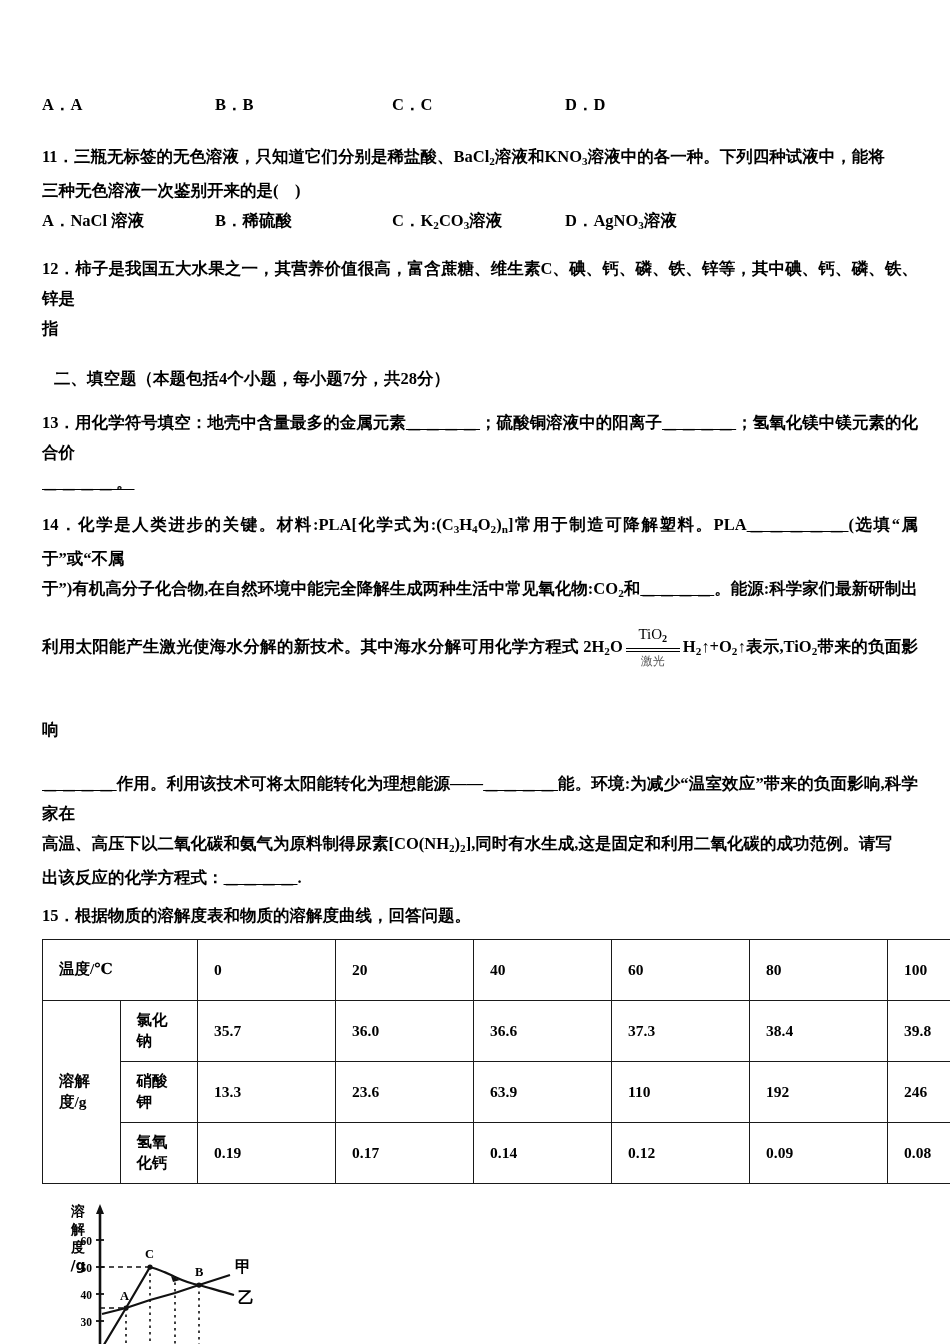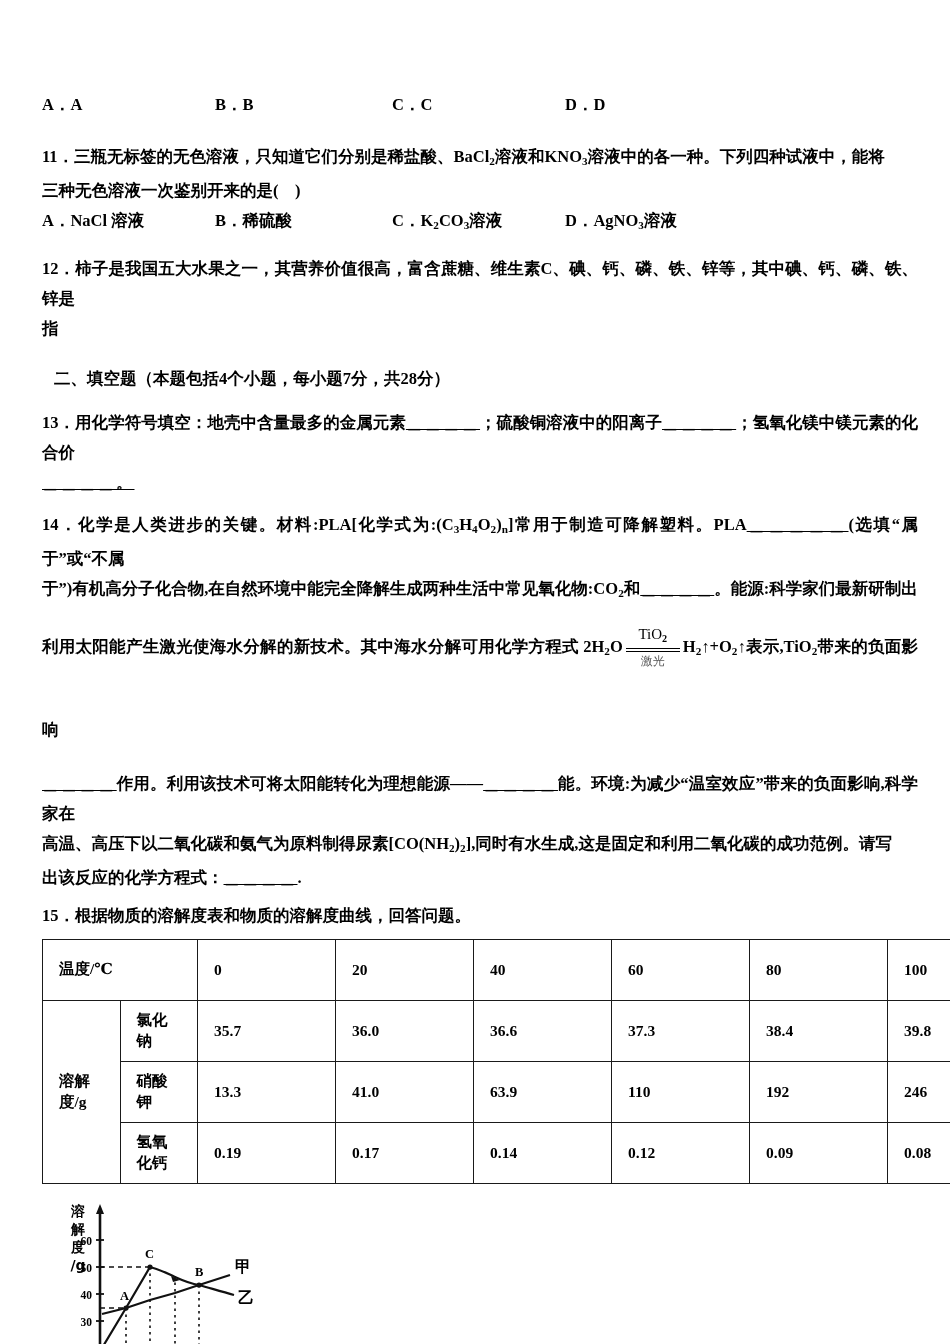--- a/index.html
+++ b/index.html
@@ -226,21 +226,21 @@
           <td class="tall">35.7</td>
           <td class="tall">36.0</td>
           <td class="tall">36.6</td>
           <td class="tall">37.3</td>
           <td class="tall">38.4</td>
           <td class="tall">39.8</td>
         </tr>
         <tr>
           <td class="c-sub tall">硝酸钾</td>
           <td class="tall">13.3</td>
-          <td class="tall">41.0</td>
+          <td class="tall">23.6</td>
           <td class="tall">63.9</td>
           <td class="tall">110</td>
           <td class="tall">192</td>
           <td class="tall">246</td>
         </tr>
         <tr>
           <td class="c-sub tall thin-top">氢氧化钙</td>
           <td class="tall thin-top">0.19</td>
           <td class="tall thin-top">0.17</td>
           <td class="tall thin-top">0.14</td>

